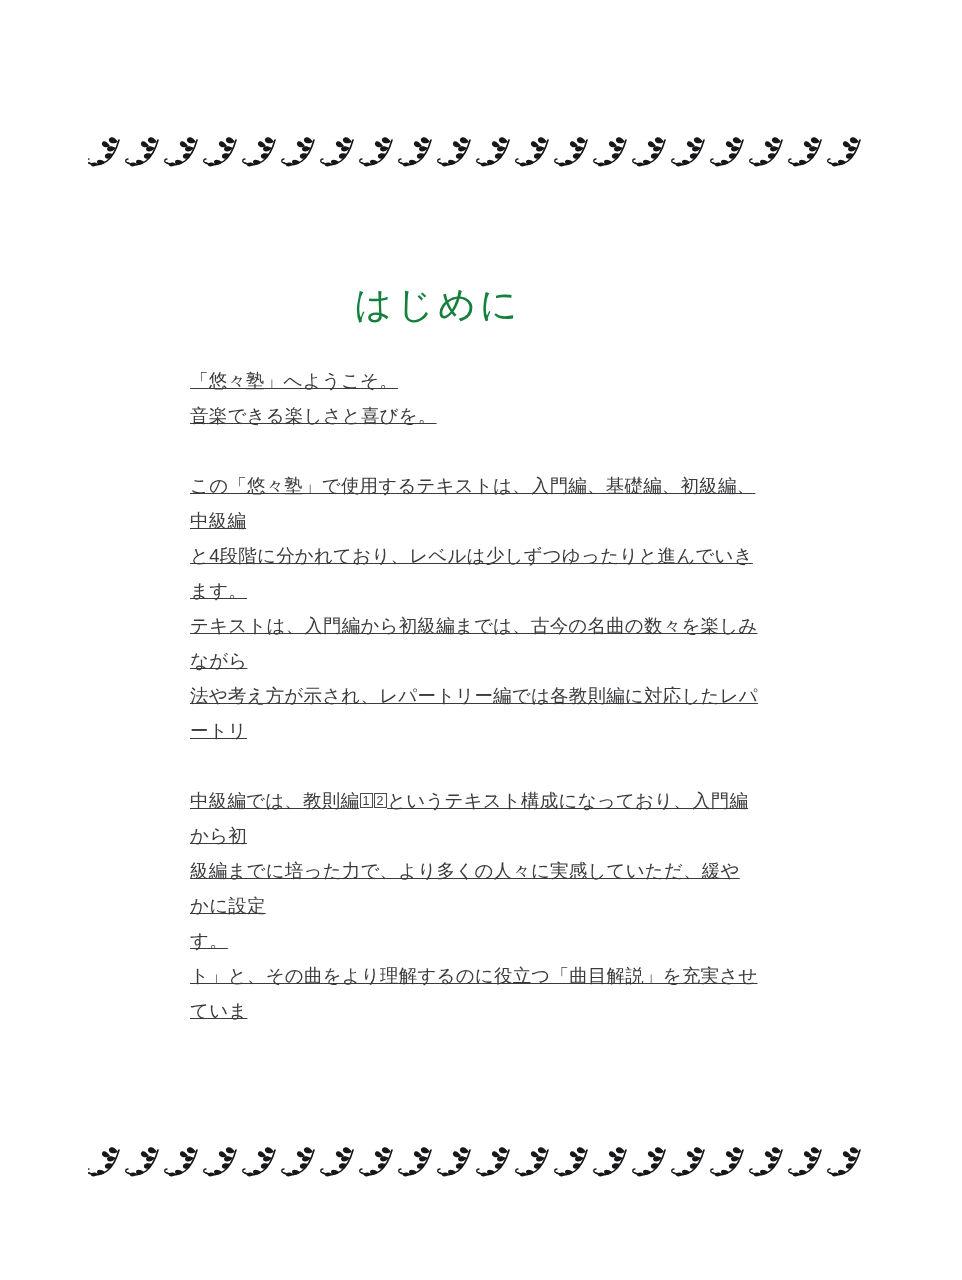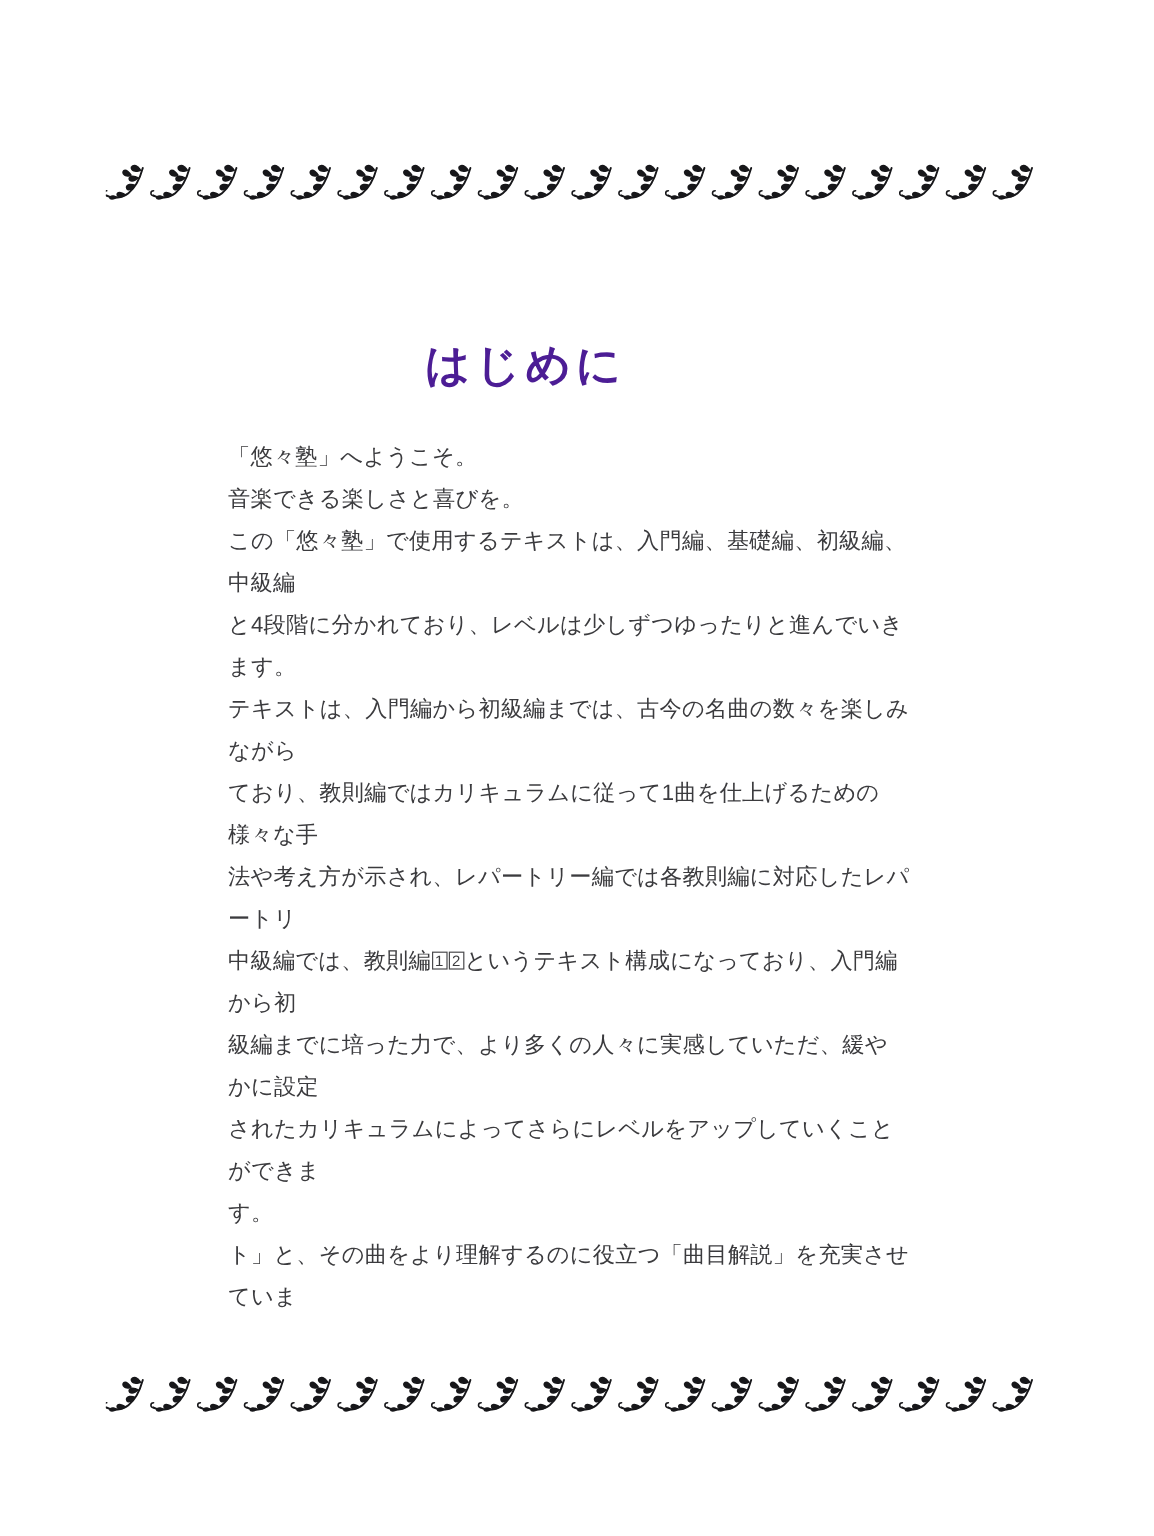--- a/index.html
+++ b/index.html
@@ -33,42 +33,44 @@
 
   
   .doc-title {
     position: absolute;
     top: 255px;
     left: 0;
     width: 876px;
     text-align: center;
     font-family: "Liberation Serif", "DejaVu Serif", serif;
     font-size: 37px;
-    font-weight: 700;
+    font-weight: 400;
     letter-spacing: 4px;
-    color: #4c1d95;
+    color: #15803d;
     white-space: pre;
   }
 
   
   .body-text {
     position: absolute;
     top: 363px;
     left: 190px;
     width: 568px;
     color: #3b3b3e;
     font-size: 18.5px;
     line-height: 35px;
     letter-spacing: 0.2px;
   }
   .para {
     margin: 0;
     padding: 0;
+    text-decoration: underline;
   }
   .para + .para {
+    margin-top: 35px;
   }
   .line {
     white-space: pre-wrap;
     display: block;
   }
 
   
   .boxed-num {
     display: inline-block;
     border: 1px solid #4a4a4d;
@@ -139,28 +141,26 @@
 
     <div class="para">
       <span class="line">「悠々塾」へようこそ。</span>
       <span class="line">音楽できる楽しさと喜びを。</span>
     </div>
 
     <div class="para">
       <span class="line">この「悠々塾」で使用するテキストは、入門編、基礎編、初級編、中級編</span>
       <span class="line">と4段階に分かれており、レベルは少しずつゆったりと進んでいきます。</span>
       <span class="line">テキストは、入門編から初級編までは、古今の名曲の数々を楽しみながら</span>
-      <span class="line">ており、教則編ではカリキュラムに従って1曲を仕上げるための様々な手</span>
       <span class="line">法や考え方が示され、レパートリー編では各教則編に対応したレパートリ</span>
     </div>
 
     <div class="para">
       <span class="line"><span>中級編では、教則編</span><span class="boxed-num">1</span><span class="boxed-num">2</span><span>というテキスト構成になっており、入門編から初</span></span>
       <span class="line">級編までに培った力で、より多くの人々に実感していただ、緩やかに設定</span>
-      <span class="line">されたカリキュラムによってさらにレベルをアップしていくことができま</span>
       <span class="line">す。</span>
       <span class="line">ト」と、その曲をより理解するのに役立つ「曲目解説」を充実させていま</span>
 
     </div>
 
   </div>
 
   <div class="vine-rule bottom">
     <svg width="792" height="34" viewBox="0 0 792 34" xmlns="http://www.w3.org/2000/svg">
       <g>

